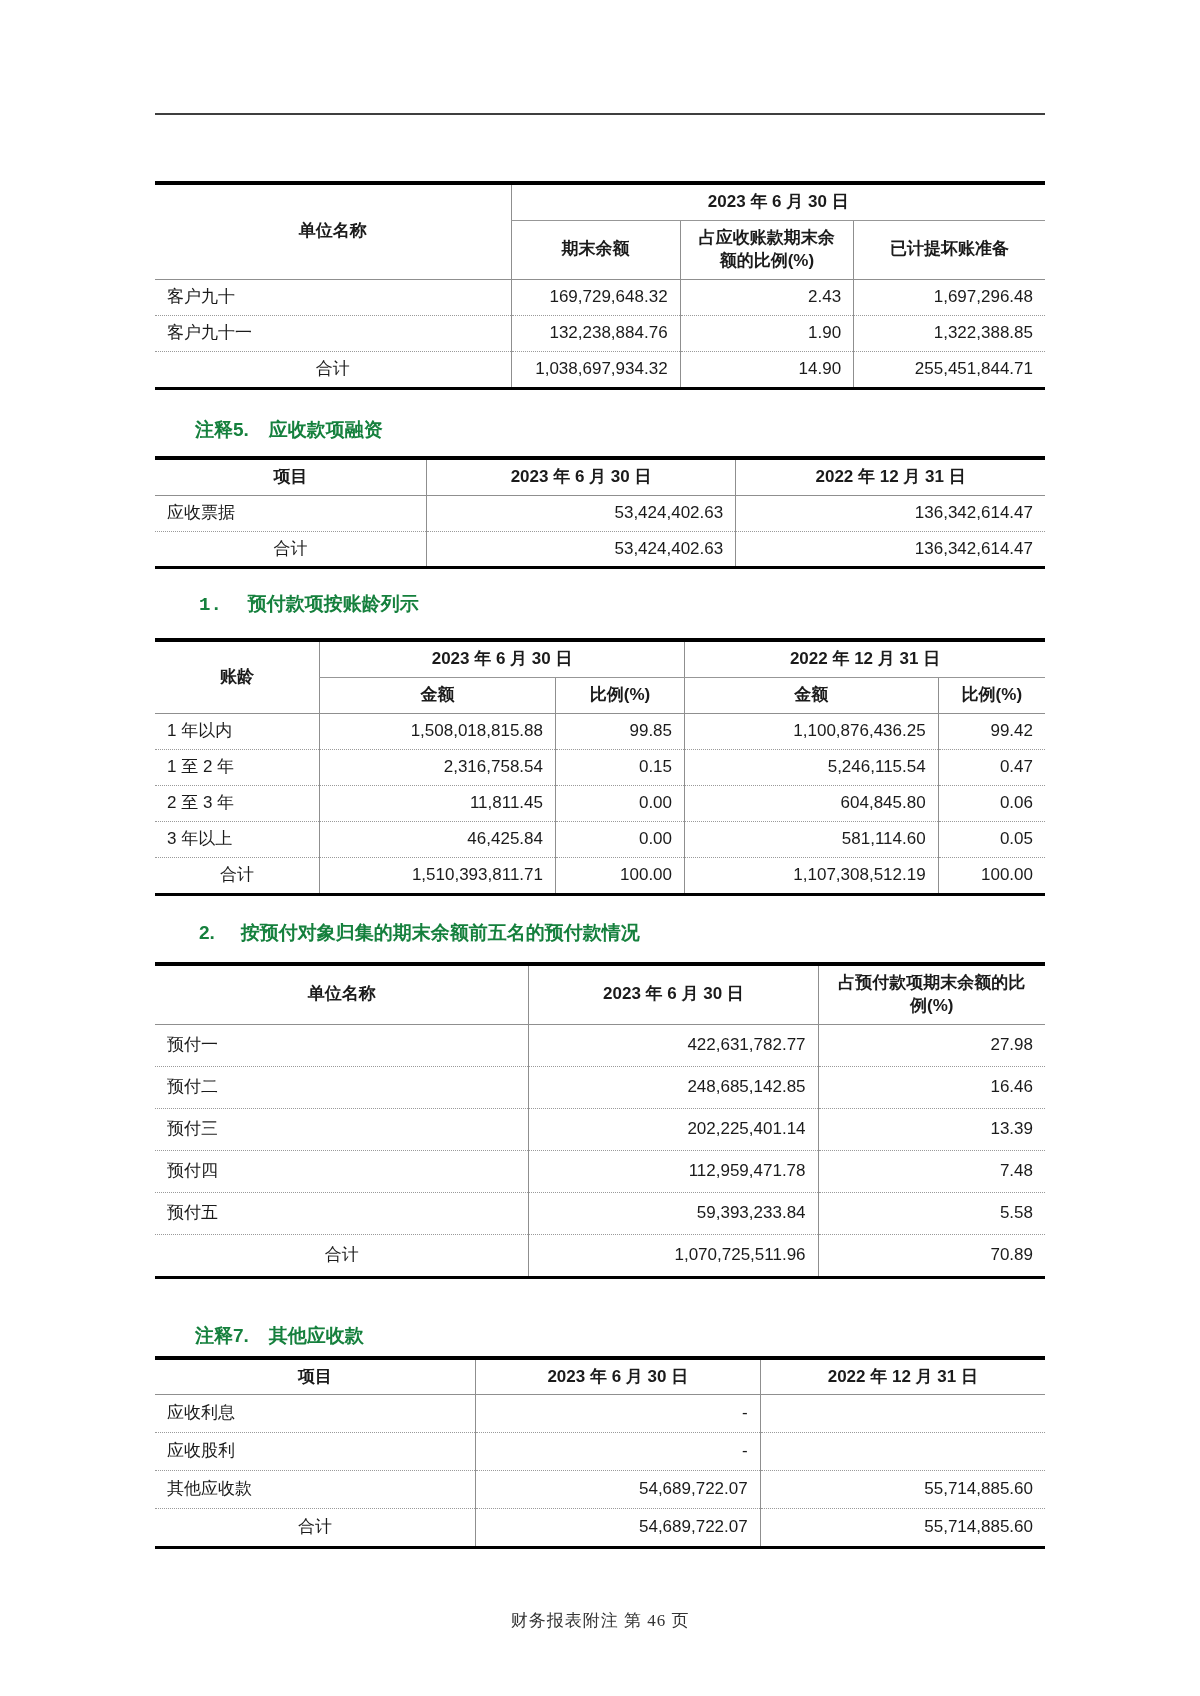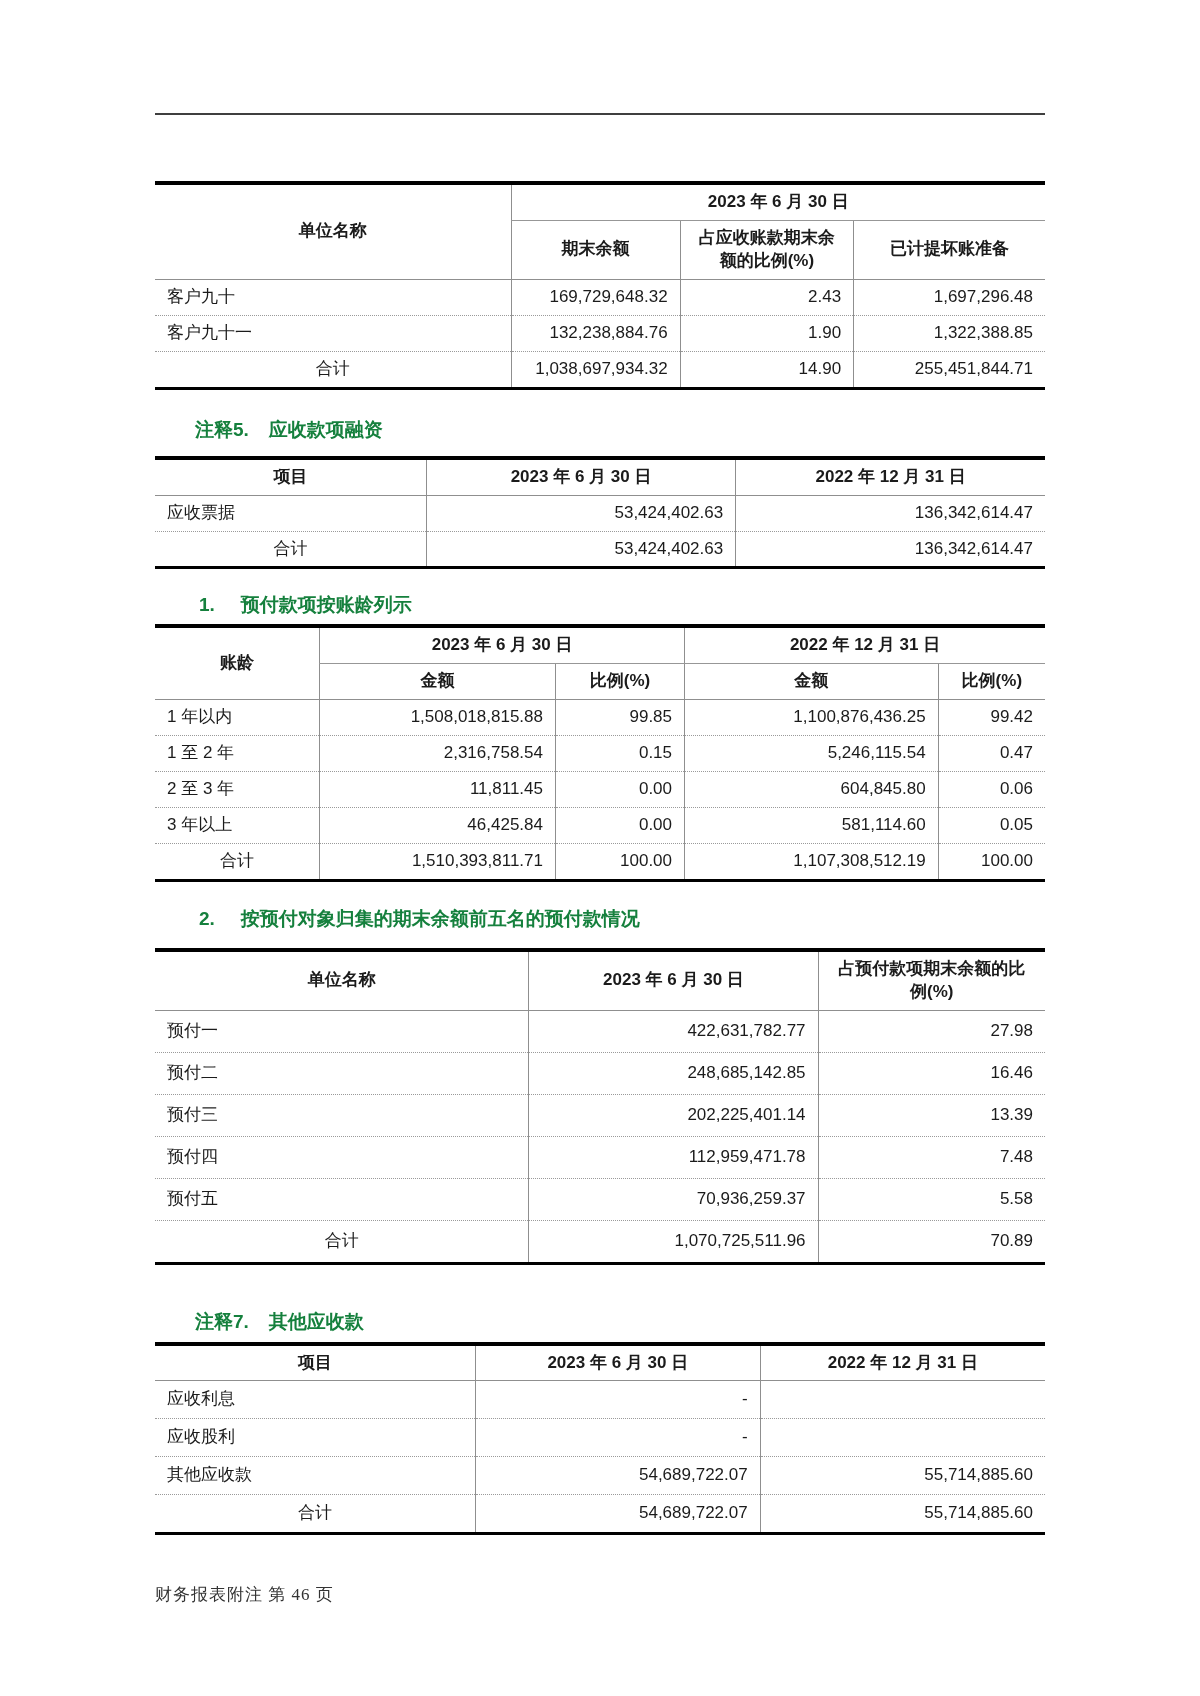--- a/index.html
+++ b/index.html
@@ -31,27 +31,27 @@
 
   .t4 td{padding-top:9px;padding-bottom:9px;}
   .t5 td{padding-top:7px;padding-bottom:7px;}
 
   .note-heading{
     font-weight:bold;font-size:19px;line-height:26px;color:#15803d;
   }
   .nh-label{margin-right:20px;}
   .n5{margin:27px 0 13px 40px;}
   .n6{margin:30px 0 0 40px;}
-  .s1{margin:23px 0 6px 44px;}
+  .s1{margin:23px 0 20px 44px;font-family:Liberation Mono, monospace;}
   .s2{margin:24px 0 16px 44px;}
   .n7{margin:44px 0 7px 40px;}
   .num-label{margin-right:26px;}
 
   .page-footer{
-    margin-top:48px;font-size:17px;color:#333;
+    margin-top:60px;text-align:center;font-size:17px;color:#333;
     font-family:"Liberation Serif","DejaVu Serif",serif;
     letter-spacing:1px;
   }
 </style>
 </head>
 <body>
 
 <div class="content">
 
   <div class="top-rule"></div>
@@ -225,21 +225,21 @@
         <td class="vl num">202,225,401.14</td>
         <td class="vl num">13.39</td>
       </tr>
       <tr>
         <td class="label-cell">预付四</td>
         <td class="vl num">112,959,471.78</td>
         <td class="vl num">7.48</td>
       </tr>
       <tr>
         <td class="label-cell">预付五</td>
-        <td class="vl num">70,936,259.37</td>
+        <td class="vl num">59,393,233.84</td>
         <td class="vl num">5.58</td>
       </tr>
       <tr>
         <td class="total-label">合计</td>
         <td class="vl num">1,070,725,511.96</td>
         <td class="vl num">70.89</td>
       </tr>
     </tbody>
   </table>
 

